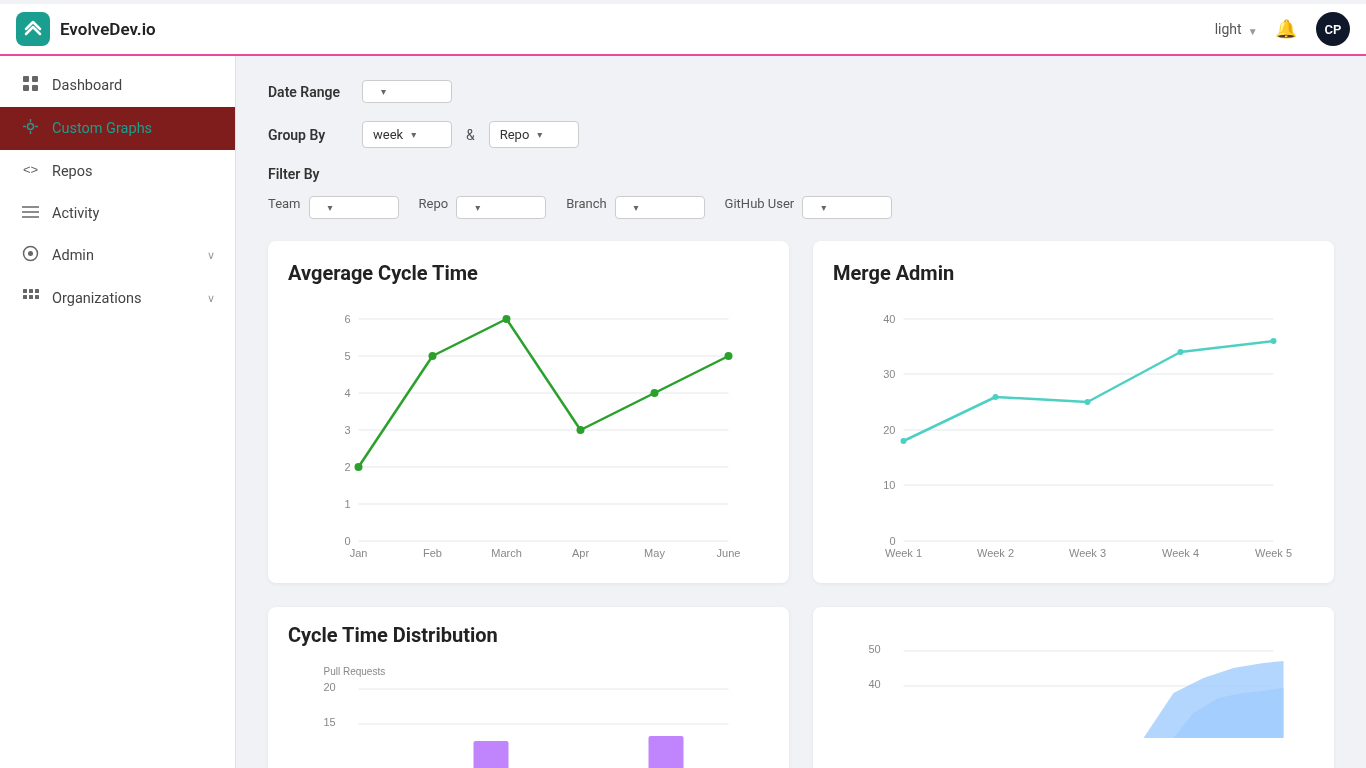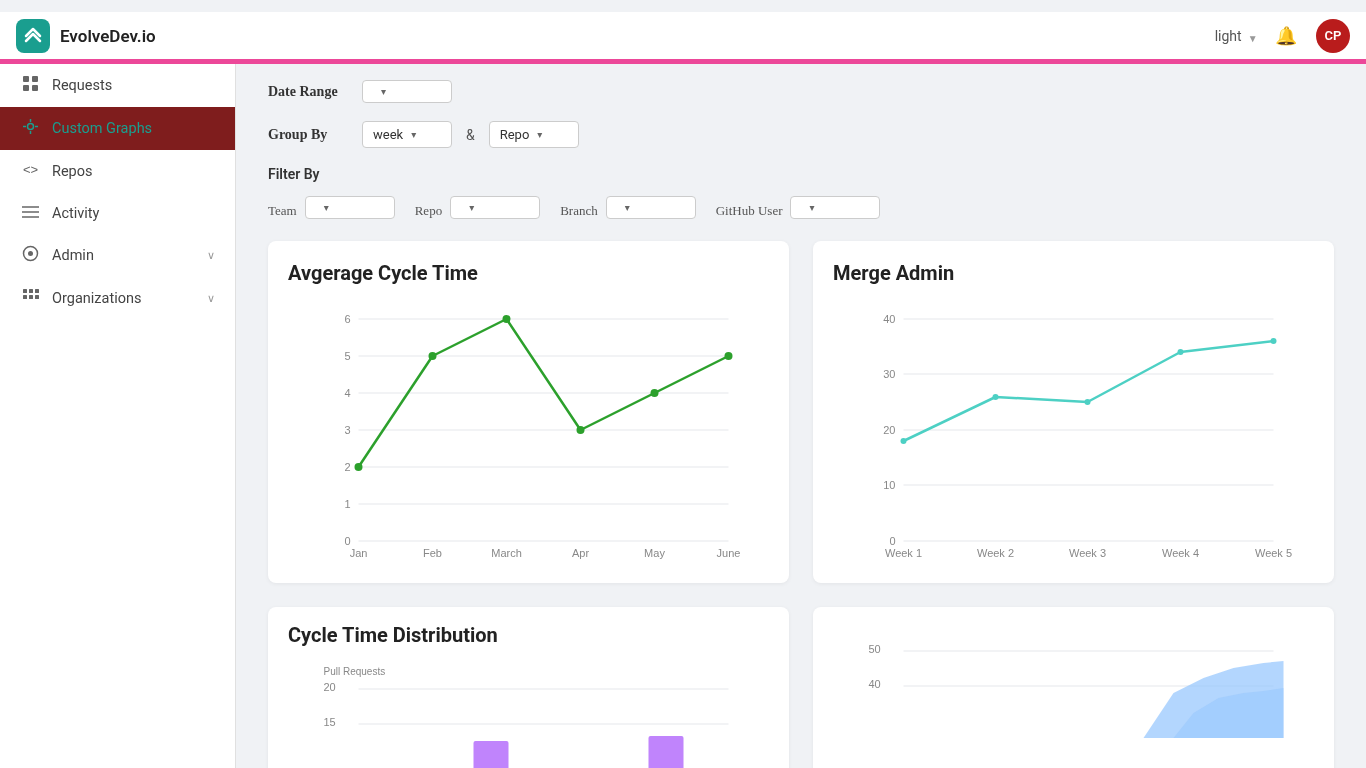--- a/index.html
+++ b/index.html
@@ -6,23 +6,23 @@
     body { font-family: -apple-system, BlinkMacSystemFont, 'Segoe UI', Roboto, sans-serif; background: #f0f2f5; color: #333; height: 768px; overflow: hidden; }
 
     
     .header {
       height: 52px;
       background: #fff;
       display: flex;
       align-items: center;
       justify-content: space-between;
       padding: 0 16px;
-      border-bottom: 5px solid #ec4899;
+      border-bottom: 2px solid #ec4899;
       position: fixed;
-      top: 12px; left: 0; right: 0;
+      top: 4px; left: 0; right: 0;
       z-index: 100;
     }
     .logo-area {
       display: flex;
       align-items: center;
       gap: 10px;
     }
     .logo-icon {
       width: 34px;
       height: 34px;
@@ -61,21 +61,21 @@
       background: none;
       border: none;
       cursor: pointer;
       font-size: 18px;
       color: #555;
       padding: 4px;
     }
     .avatar {
       width: 34px;
       height: 34px;
-      background: #b91c1c;
+      background: #0f172a;
       border-radius: 50%;
       display: flex;
       align-items: center;
       justify-content: center;
       color: white;
       font-weight: 600;
       font-size: 13px;
       cursor: pointer;
     }
 
@@ -124,21 +124,20 @@
       display: flex;
       align-items: center;
       gap: 14px;
       margin-bottom: 18px;
     }
     .filter-label {
       font-size: 14px;
       font-weight: 600;
       color: #333;
       min-width: 80px;
-      font-family: Liberation Serif, serif;
     }
     .filter-select {
       display: flex;
       align-items: center;
       border: 1.5px solid #ccc;
       border-radius: 4px;
       background: #fff;
       padding: 5px 10px;
       font-size: 13px;
       cursor: pointer;
@@ -154,23 +153,22 @@
       margin-bottom: 14px;
     }
     .filter-by-row {
       display: flex;
       align-items: center;
       gap: 20px;
       flex-wrap: wrap;
     }
     .filter-by-item {
       display: flex;
-      align-items: flex-end;
+      align-items: flex-start;
       gap: 8px;
-      font-family: Liberation Serif, serif;
     }
     .filter-by-item .item-label {
       font-size: 13px;
       color: #555;
     }
 
     
     .charts-grid {
       display: grid;
       grid-template-columns: 1fr 1fr;
@@ -232,21 +230,21 @@
 <nav class="sidebar">
   <div class="nav-item">
     <span class="nav-icon">
       <svg width="17" height="17" viewBox="0 0 17 17" fill="none">
         <rect x="1" y="1" width="6" height="6" rx="1" fill="#666"></rect>
         <rect x="10" y="1" width="6" height="6" rx="1" fill="#666"></rect>
         <rect x="1" y="10" width="6" height="6" rx="1" fill="#666"></rect>
         <rect x="10" y="10" width="6" height="6" rx="1" fill="#666"></rect>
       </svg>
     </span>
-    <span class="nav-label">Requests</span>
+    <span class="nav-label">Dashboard</span>
   </div>
   <div class="nav-item active">
     <span class="nav-icon">
       <svg width="17" height="17" viewBox="0 0 17 17" fill="none">
         <circle cx="8.5" cy="8.5" r="3" stroke="#1a9e8f" stroke-width="1.5" fill="none"></circle>
         <line x1="8.5" y1="1" x2="8.5" y2="4" stroke="#1a9e8f" stroke-width="1.5"></line>
         <line x1="8.5" y1="13" x2="8.5" y2="16" stroke="#1a9e8f" stroke-width="1.5"></line>
         <line x1="1" y1="8.5" x2="4" y2="8.5" stroke="#1a9e8f" stroke-width="1.5"></line>
         <line x1="13" y1="8.5" x2="16" y2="8.5" stroke="#1a9e8f" stroke-width="1.5"></line>
       </svg>

